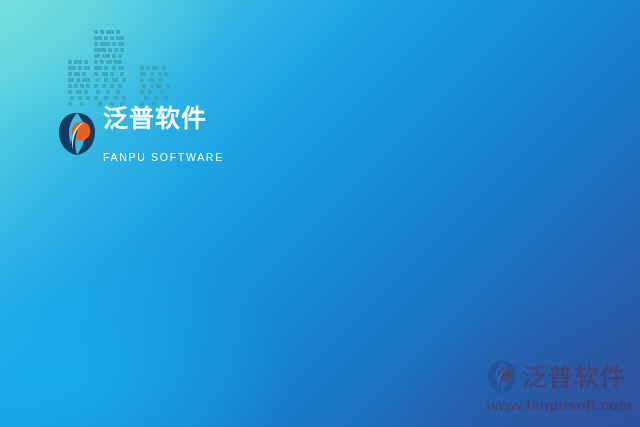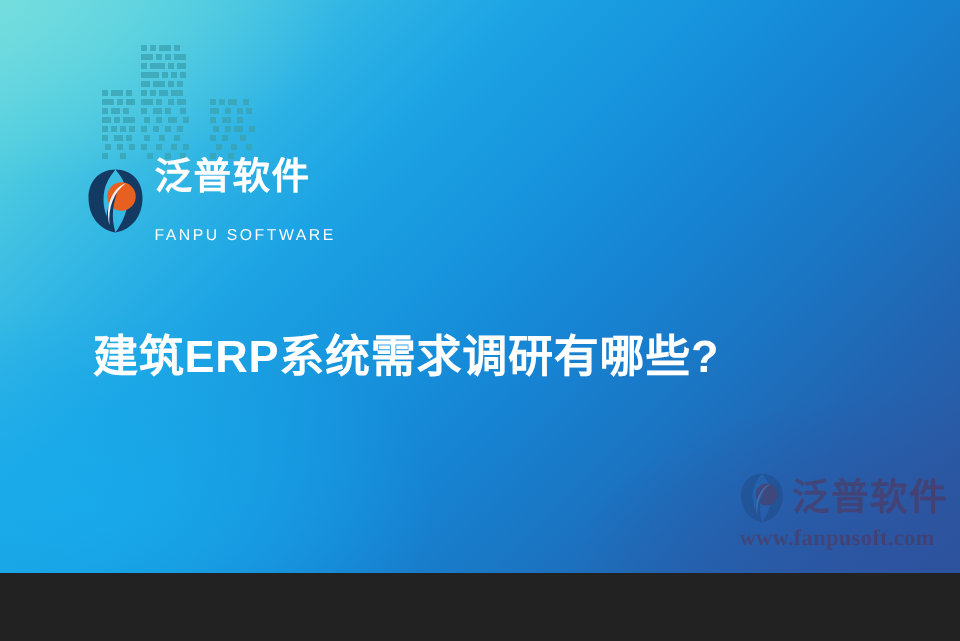--- a/index.html
+++ b/index.html
@@ -5,21 +5,21 @@
 <style>
   html, body {
     margin: 0;
     padding: 0;
     background: #222;
   }
 
   .banner {
     position: relative;
     width: 640px;
-    height: 382px;
+    height: 427px;
     overflow: hidden;
     font-family: "Liberation Sans", "DejaVu Sans", sans-serif;
     
     background:
       linear-gradient(135deg,
         #6ddadd 0%,
         #4ecbe0 11%,
         #2fb4e4 24%,
         #1da4e4 34%,
         #1795dd 46%,
@@ -124,21 +124,21 @@
   .wm-cn {
     font-size: 25px;
     font-weight: 700;
     color: #7a1410;
     letter-spacing: 1px;
     line-height: 1;
     white-space: nowrap;
   }
   .wm-url {
     margin-top: 2px;
-    font-family: Liberation Serif, serif;
+    font-family: Liberation Sans, sans-serif;
     font-size: 15px;
     font-weight: 700;
     color: #7a1410;
     letter-spacing: 0.2px;
     white-space: nowrap;
   }
 </style>
 </head>
 <body>
 
@@ -265,21 +265,20 @@
         <path d="M13 41 C12 31 14 22 21 14 C17 24 16 33 19 43 Z" fill="#133A63"></path>
         <path d="M26 10 C18 16 14 26 15 38 C12 26 16 14 26 10 Z" fill="#FFFFFF" opacity="0.92"></path>
       </svg>
     </span>
     <span class="brand-words">
       <span class="brand-cn">泛普软件</span>
       <span class="brand-en">FANPU SOFTWARE</span>
     </span>
   </div>
 
-  <h1 class="headline">建筑ERP系统需求调研有哪些?</h1>
 
   <div class="watermark">
     <div class="wm-row">
       <span class="wm-mark">
         <svg width="30" height="34" viewBox="0 0 38 44" xmlns="http://www.w3.org/2000/svg" aria-hidden="true">
           <path d="M19 1 C8 1 1 9 1 20 C1 32 8 41 19 43 C14 36 11 29 11 21 C11 13 14 7 19 1 Z" fill="#1D3A6B"></path>
           <path d="M19 1 C30 1 37 9 37 20 C37 32 30 41 19 43 C24 36 27 29 27 21 C27 13 24 7 19 1 Z" fill="#1D3A6B"></path>
           <circle cx="23" cy="19" r="9.5" fill="#7A1410"></circle>
           <path d="M13 41 C12 31 14 22 21 14 C17 24 16 33 19 43 Z" fill="#1D3A6B"></path>
           <path d="M26 10 C18 16 14 26 15 38 C12 26 16 14 26 10 Z" fill="#8FA3C8" opacity="0.85"></path>

